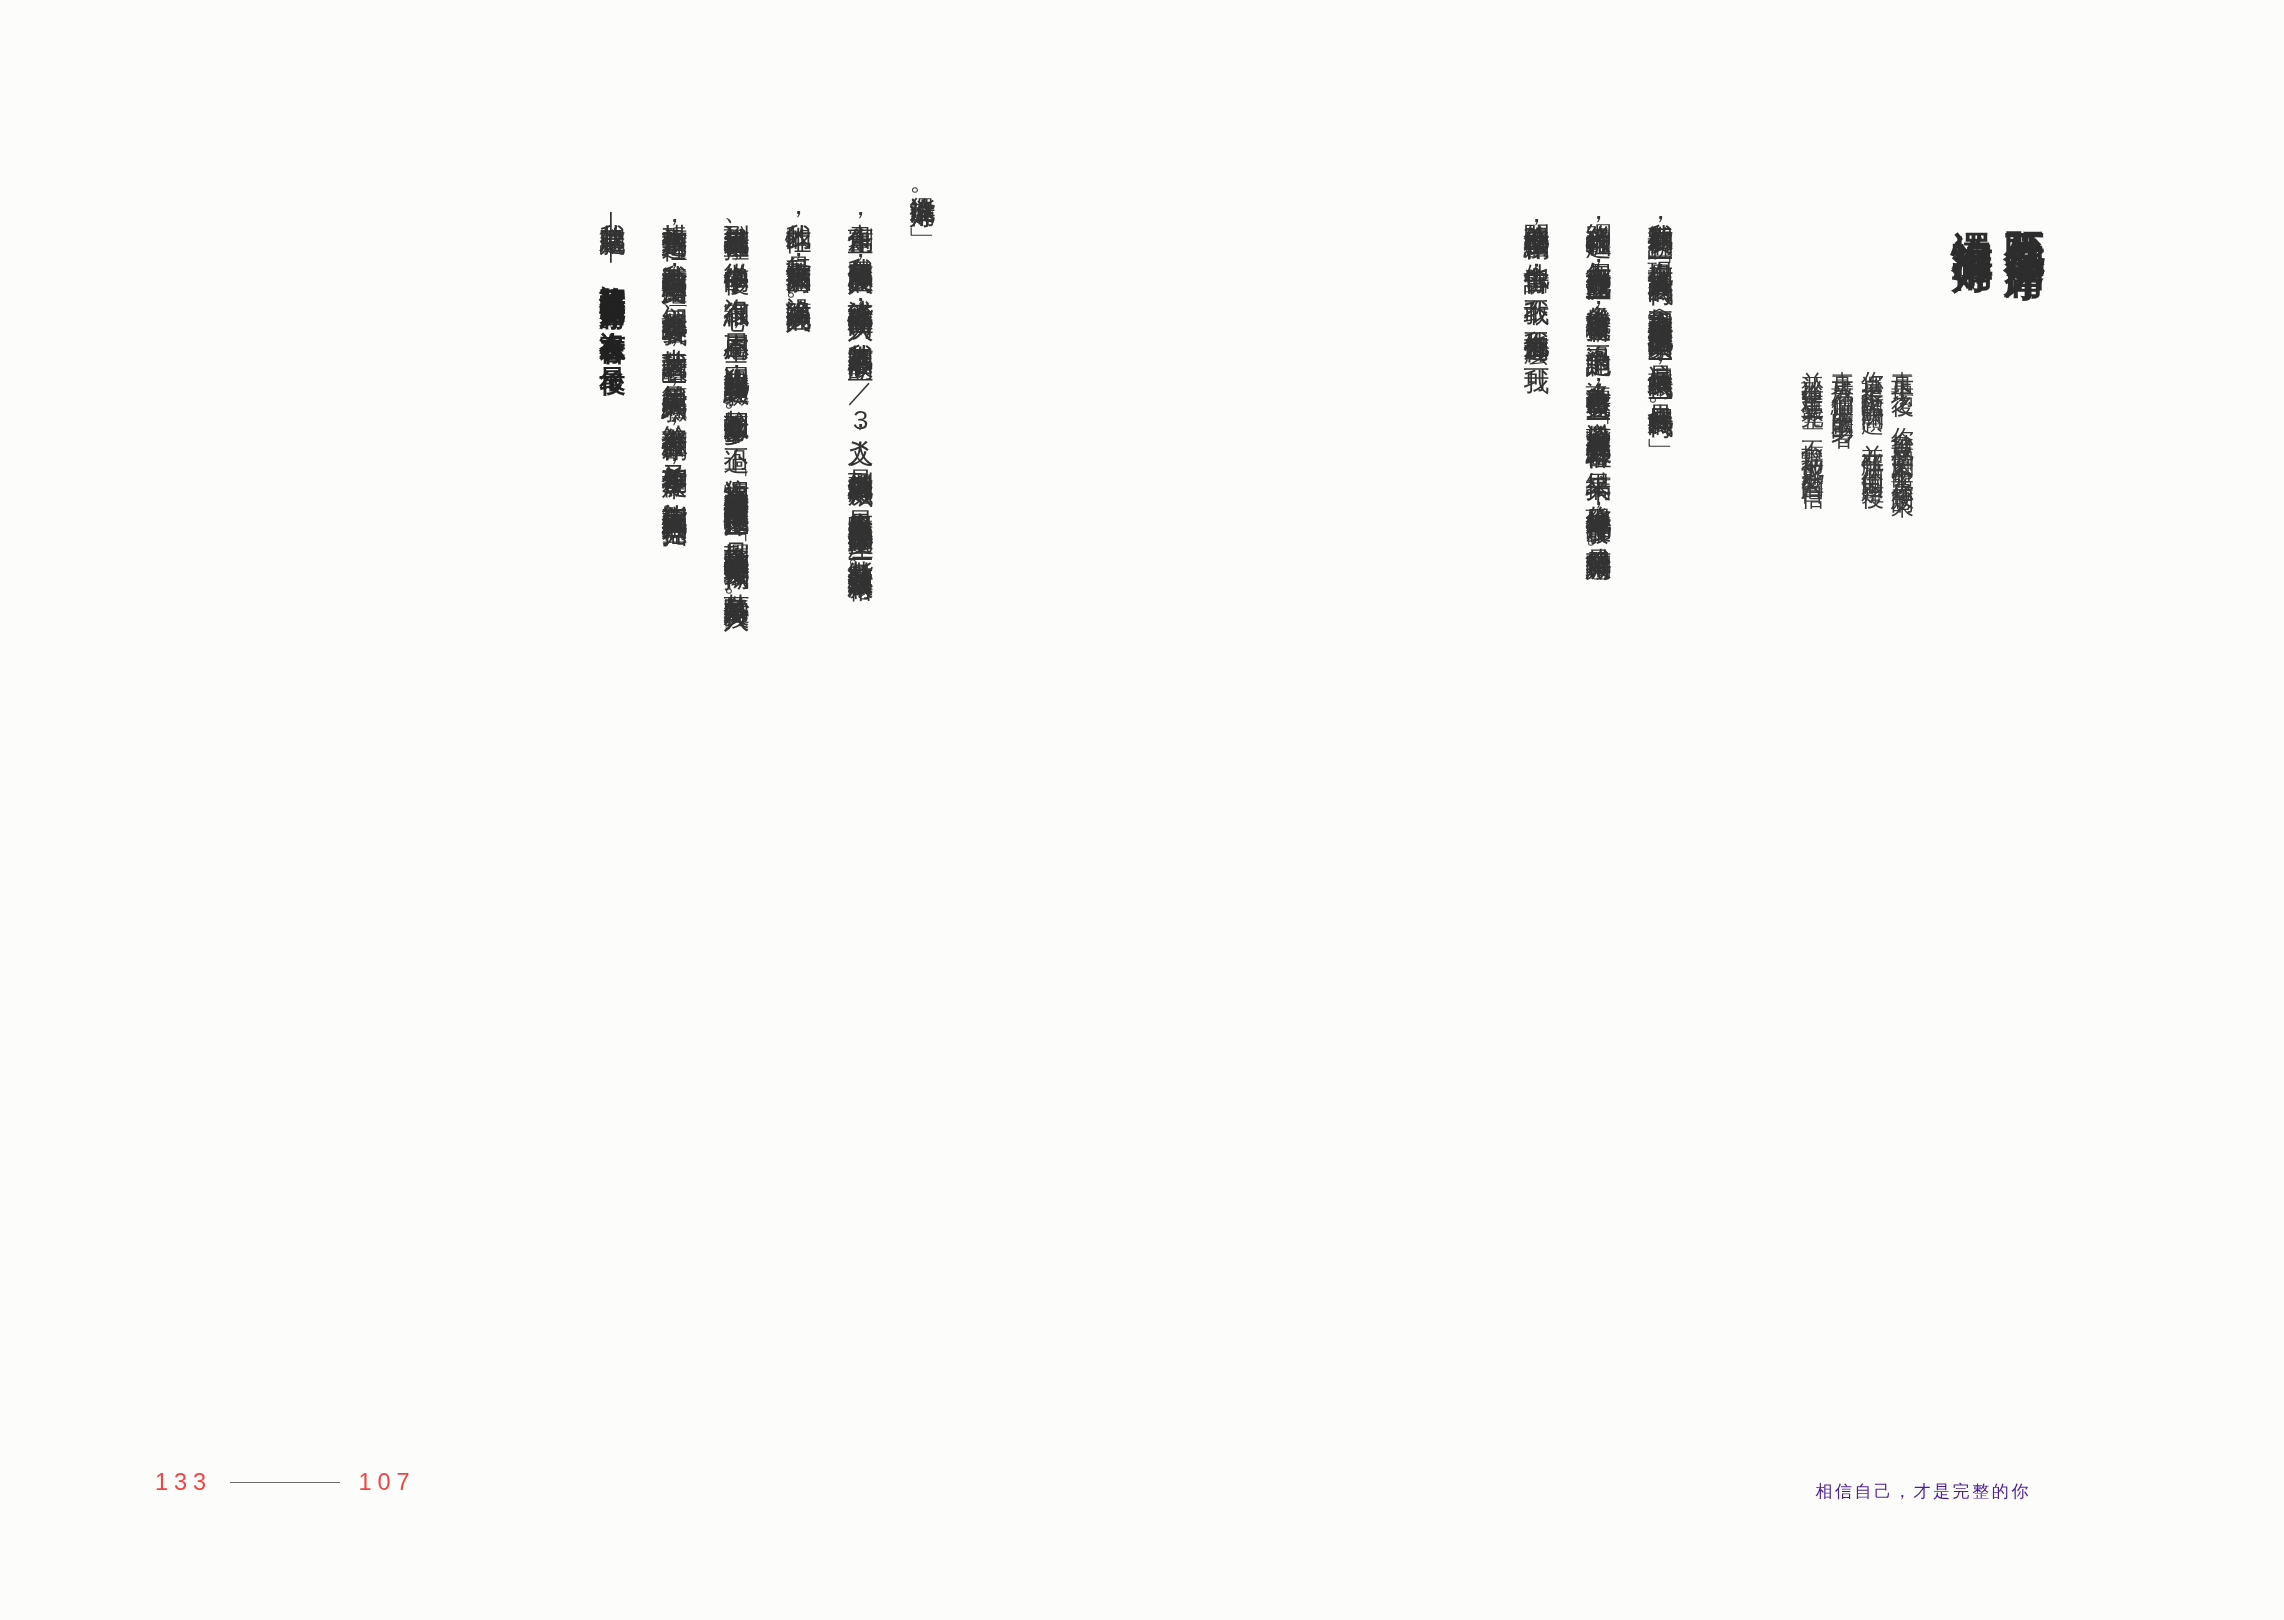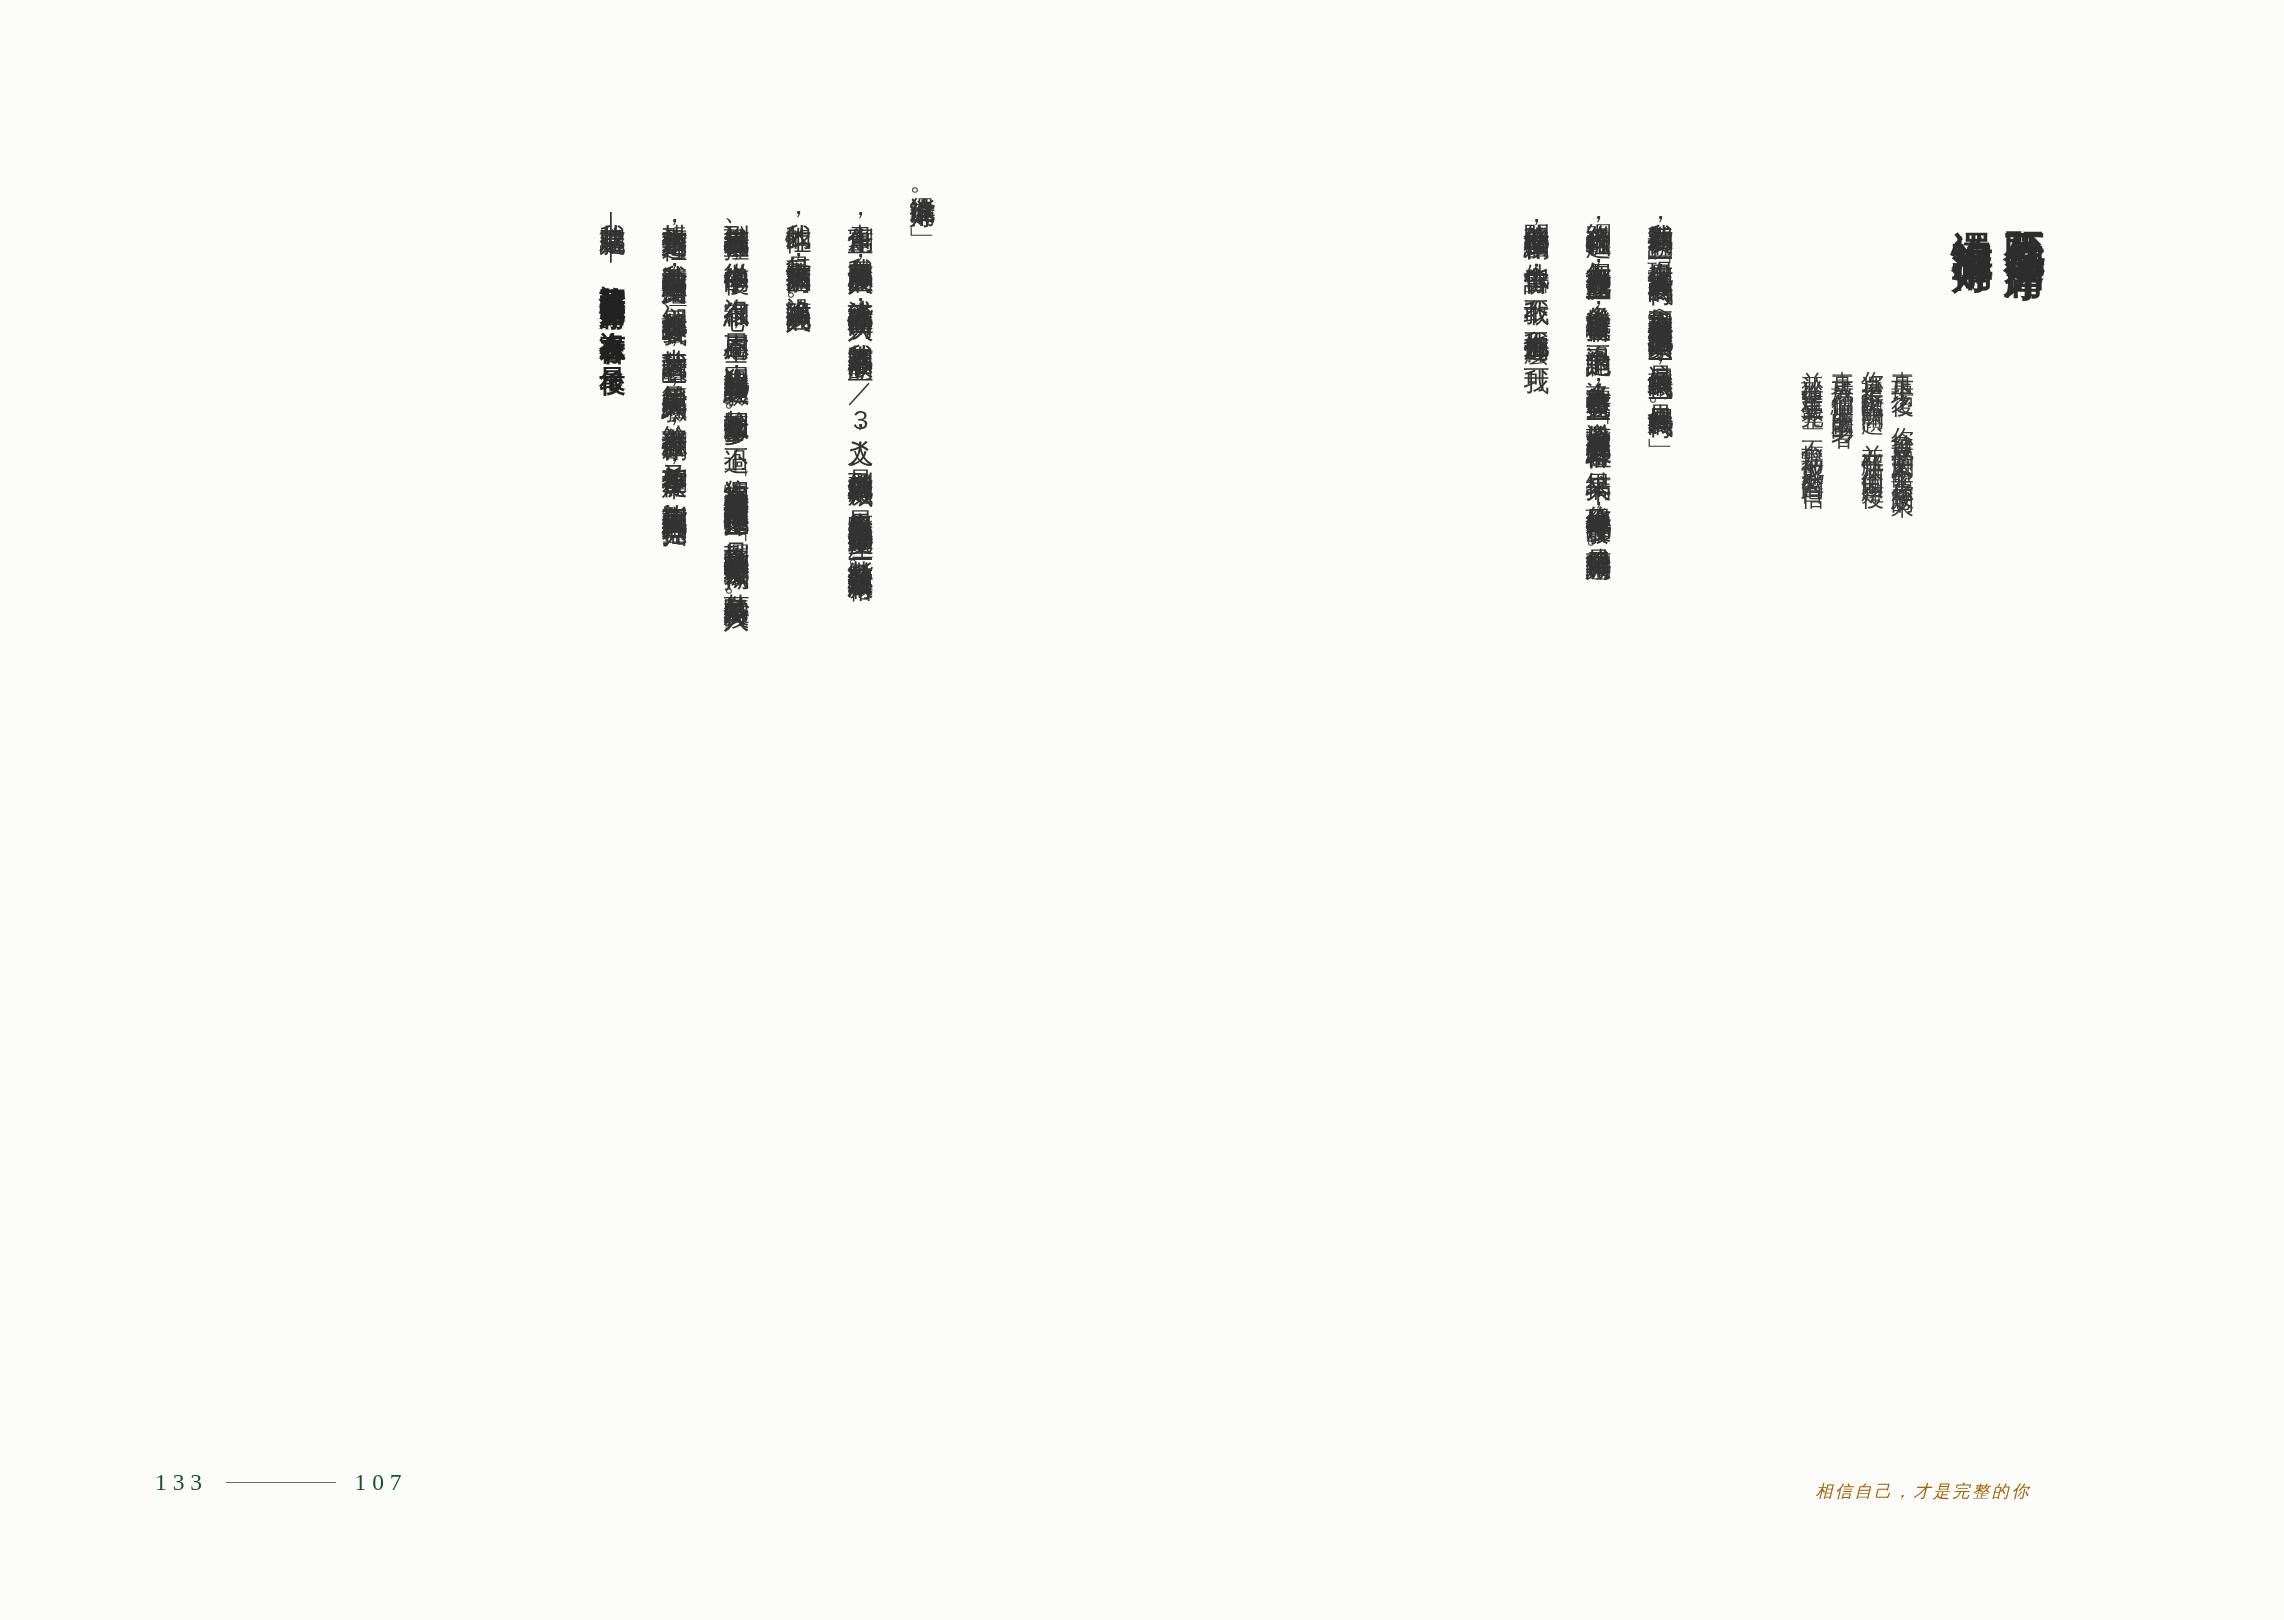--- a/index.html
+++ b/index.html
@@ -60,42 +60,41 @@
     font-weight: 700;
     color: #222;
   }
   
   .folio {
     position: absolute;
     left: 155px;
     top: 1469px;
     display: flex;
     align-items: center;
-    font-family: Liberation Serif, serif;
+    font-family: Liberation Sans, sans-serif;
     font-weight: 300;
     font-size: 23.5px;
     letter-spacing: 5.9px;
-    color: #14532d;
+    color: #ef4444;
   }
   .folio-line {
     width: 110px;
     height: 1.3px;
     background: #6a6a6a;
     margin: 0 18.3px;
   }
   
   .running-title {
     position: absolute;
     right: 253px;
     top: 1480px;
     font-size: 17px;
     letter-spacing: 2.6px;
-    color: #a16207;
+    color: #4c1d95;
     font-family: "DejaVu Serif", "Liberation Serif", serif;
-    font-style: italic;
   }
 </style>
 </head>
 <body>
 
 <div class="spread">
 
   <div>
 
     <div class="vtext chapter-title">

